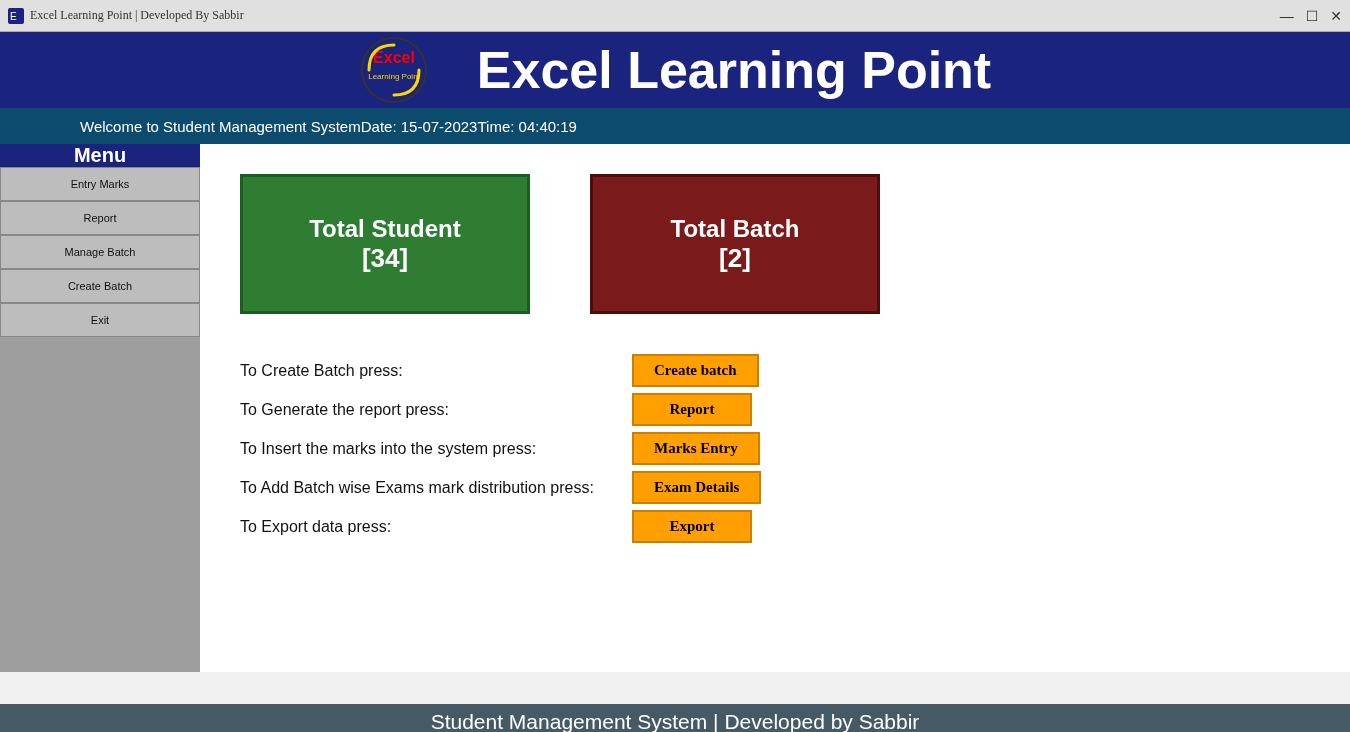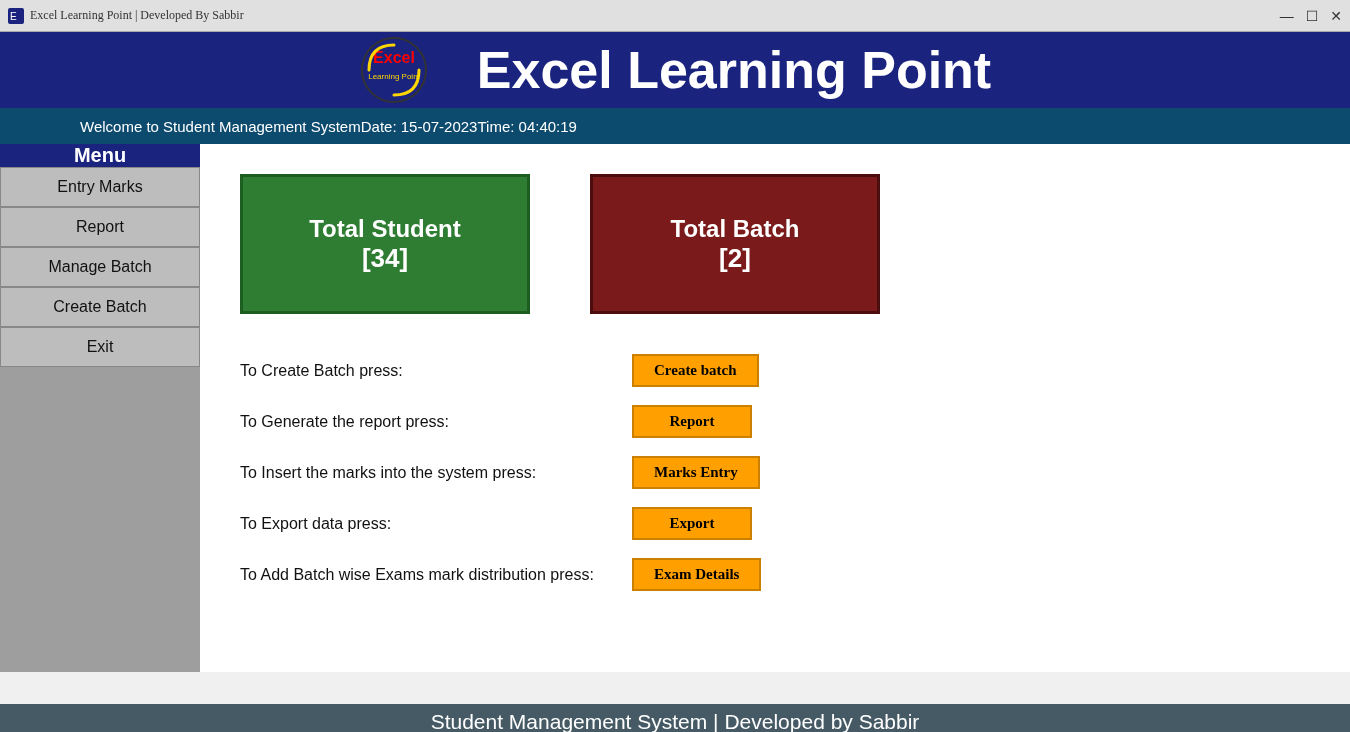--- a/index.html
+++ b/index.html
@@ -93,21 +93,21 @@
       font-size: 20px;
       font-weight: bold;
       font-family: Arial, sans-serif;
     }
     .sidebar-item {
       background: #bdbdbd;
       border: 1px solid #888;
       color: #111;
       text-align: center;
       padding: 10px;
-      font-size: 16px;
+      font-size: 11px;
       cursor: pointer;
       font-family: Arial, sans-serif;
     }
 
     
     .content-area {
       flex: 1;
       background: white;
       padding: 30px 40px;
     }
@@ -141,21 +141,21 @@
       border-color: #4a0e0e;
     }
     .stat-card-value {
       font-size: 26px;
     }
 
     
     .action-rows {
       display: flex;
       flex-direction: column;
-      gap: 18px;
+      gap: 6px;
       margin-top: 10px;
     }
     .action-row {
       display: flex;
       align-items: center;
       gap: 12px;
       font-size: 16px;
       font-family: Arial, sans-serif;
       color: #111;
     }
@@ -256,26 +256,26 @@
       </div>
       <div class="action-row">
         <span class="action-label">To Generate the report press:</span>
         <button class="action-btn">Report</button>
       </div>
       <div class="action-row">
         <span class="action-label">To Insert the marks into the system press:</span>
         <button class="action-btn">Marks Entry</button>
       </div>
       <div class="action-row">
+        <span class="action-label">To Add Batch wise Exams mark distribution press:</span>
+        <button class="action-btn">Exam Details</button>
+      </div>
+      <div class="action-row">
         <span class="action-label">To Export data press:</span>
         <button class="action-btn">Export</button>
       </div>
-      <div class="action-row">
-        <span class="action-label">To Add Batch wise Exams mark distribution press:</span>
-        <button class="action-btn">Exam Details</button>
-      </div>
     </div>
   </div>
 </div>
 
 <div class="footer">
   <span>Student Management System | Developed by Sabbir</span>
 </div>
 
 </body></html>

